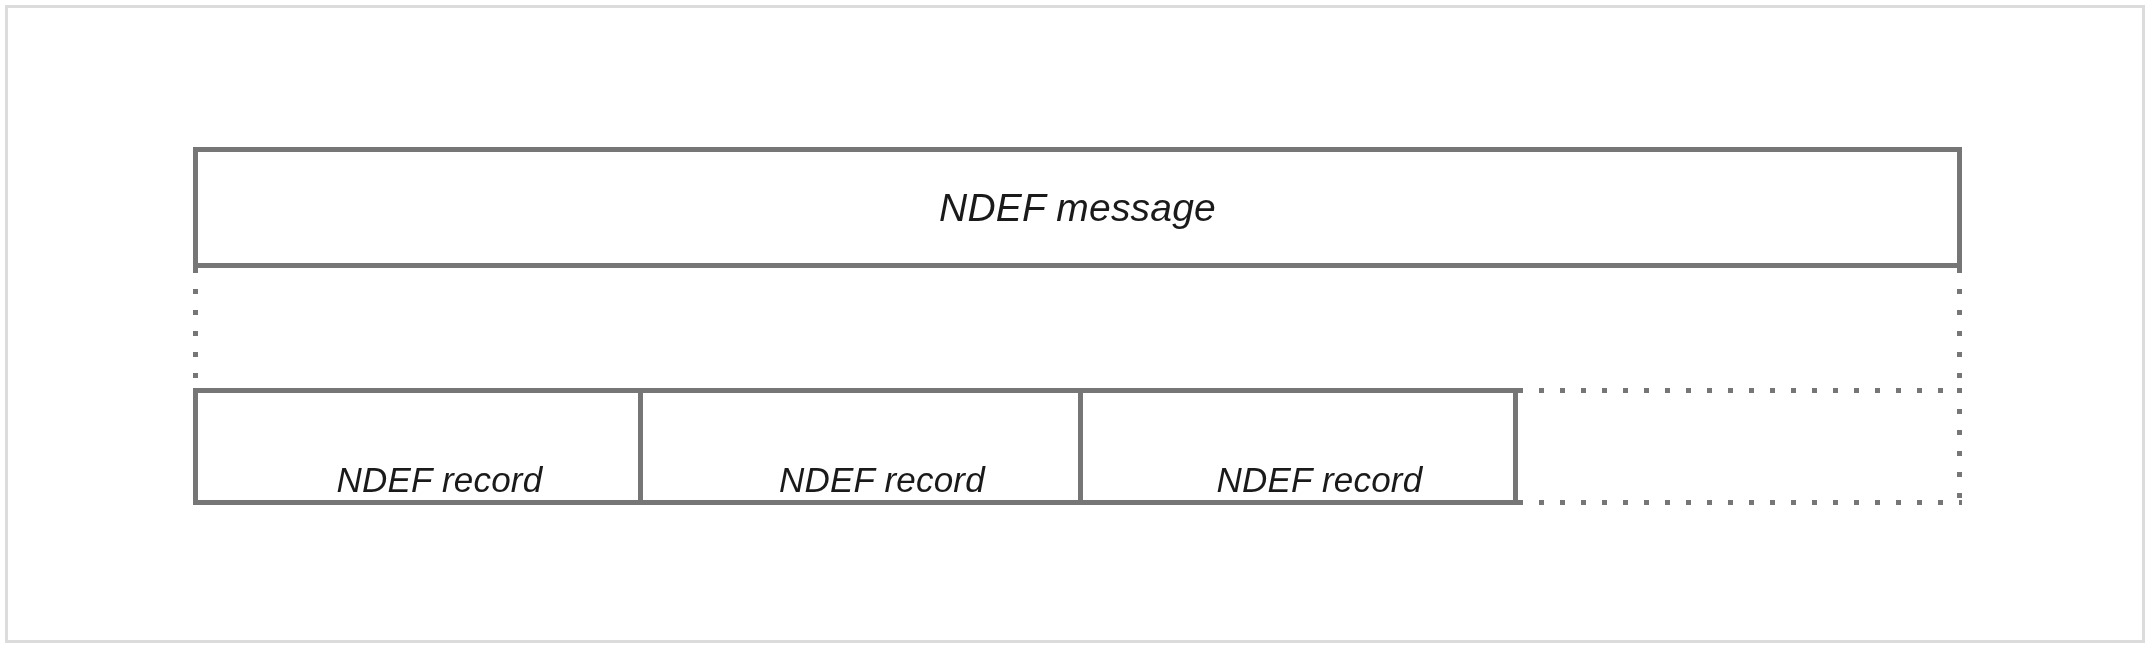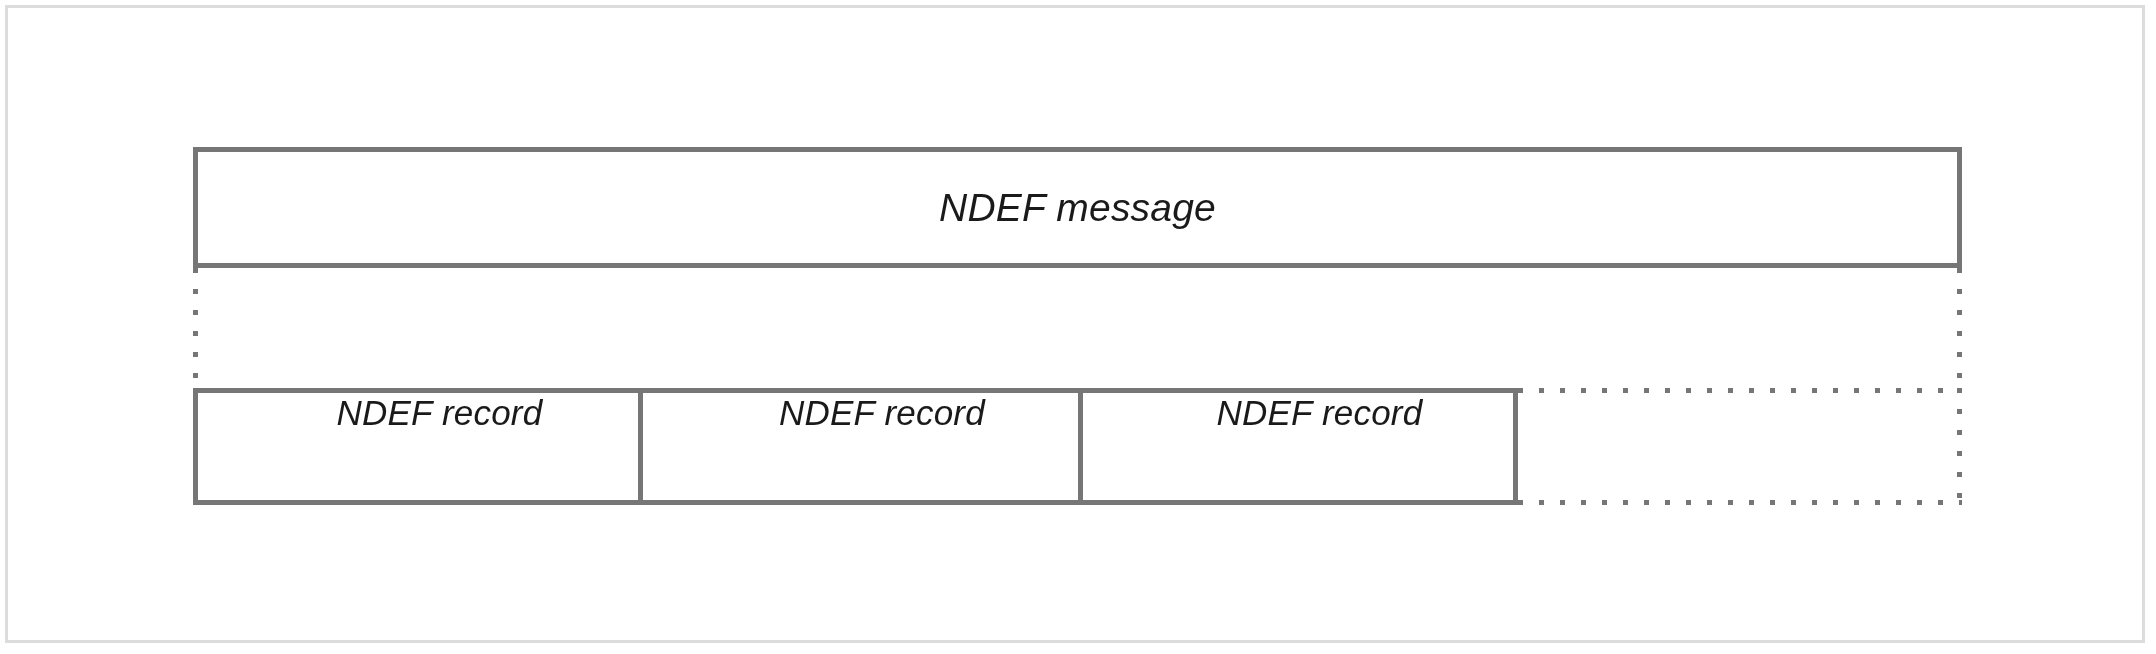--- a/index.html
+++ b/index.html
@@ -92,21 +92,21 @@
   }
 
   .record-box {
     position: absolute;
     top: 0;
     height: 117px;
     border: 5px solid #767676;
     box-sizing: border-box;
     background: #ffffff;
     display: flex;
-    align-items: flex-start;
+    align-items: flex-end;
     justify-content: center;
     padding-left: 43px;
   }
   .record-box.r0 { left: 0px;   width: 450px; }
   .record-box.r1 { left: 445px; width: 445px; }
   .record-box.r2 { left: 885px; width: 440px; }
 
   .record-label {
     font-size: 35px;
     font-style: italic;

